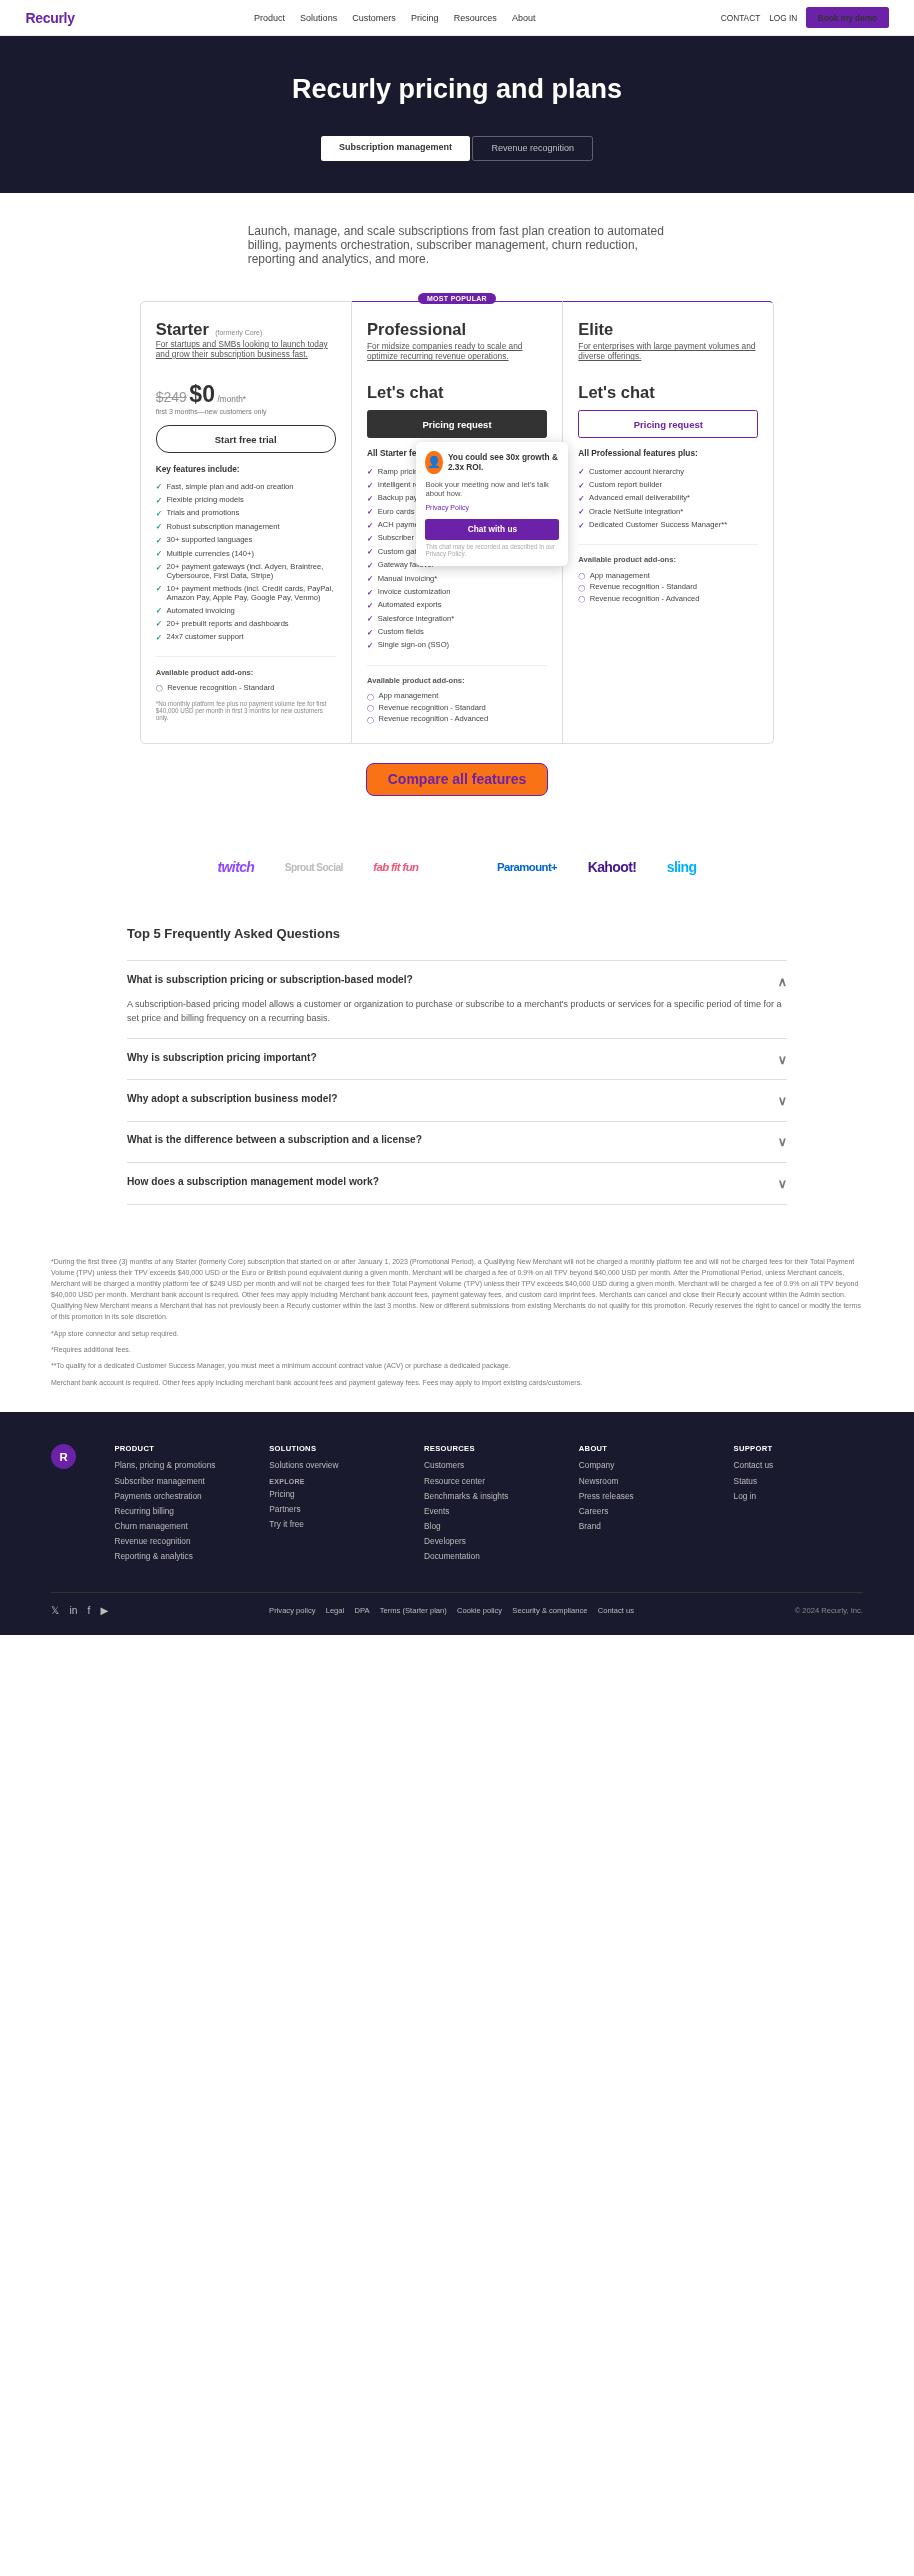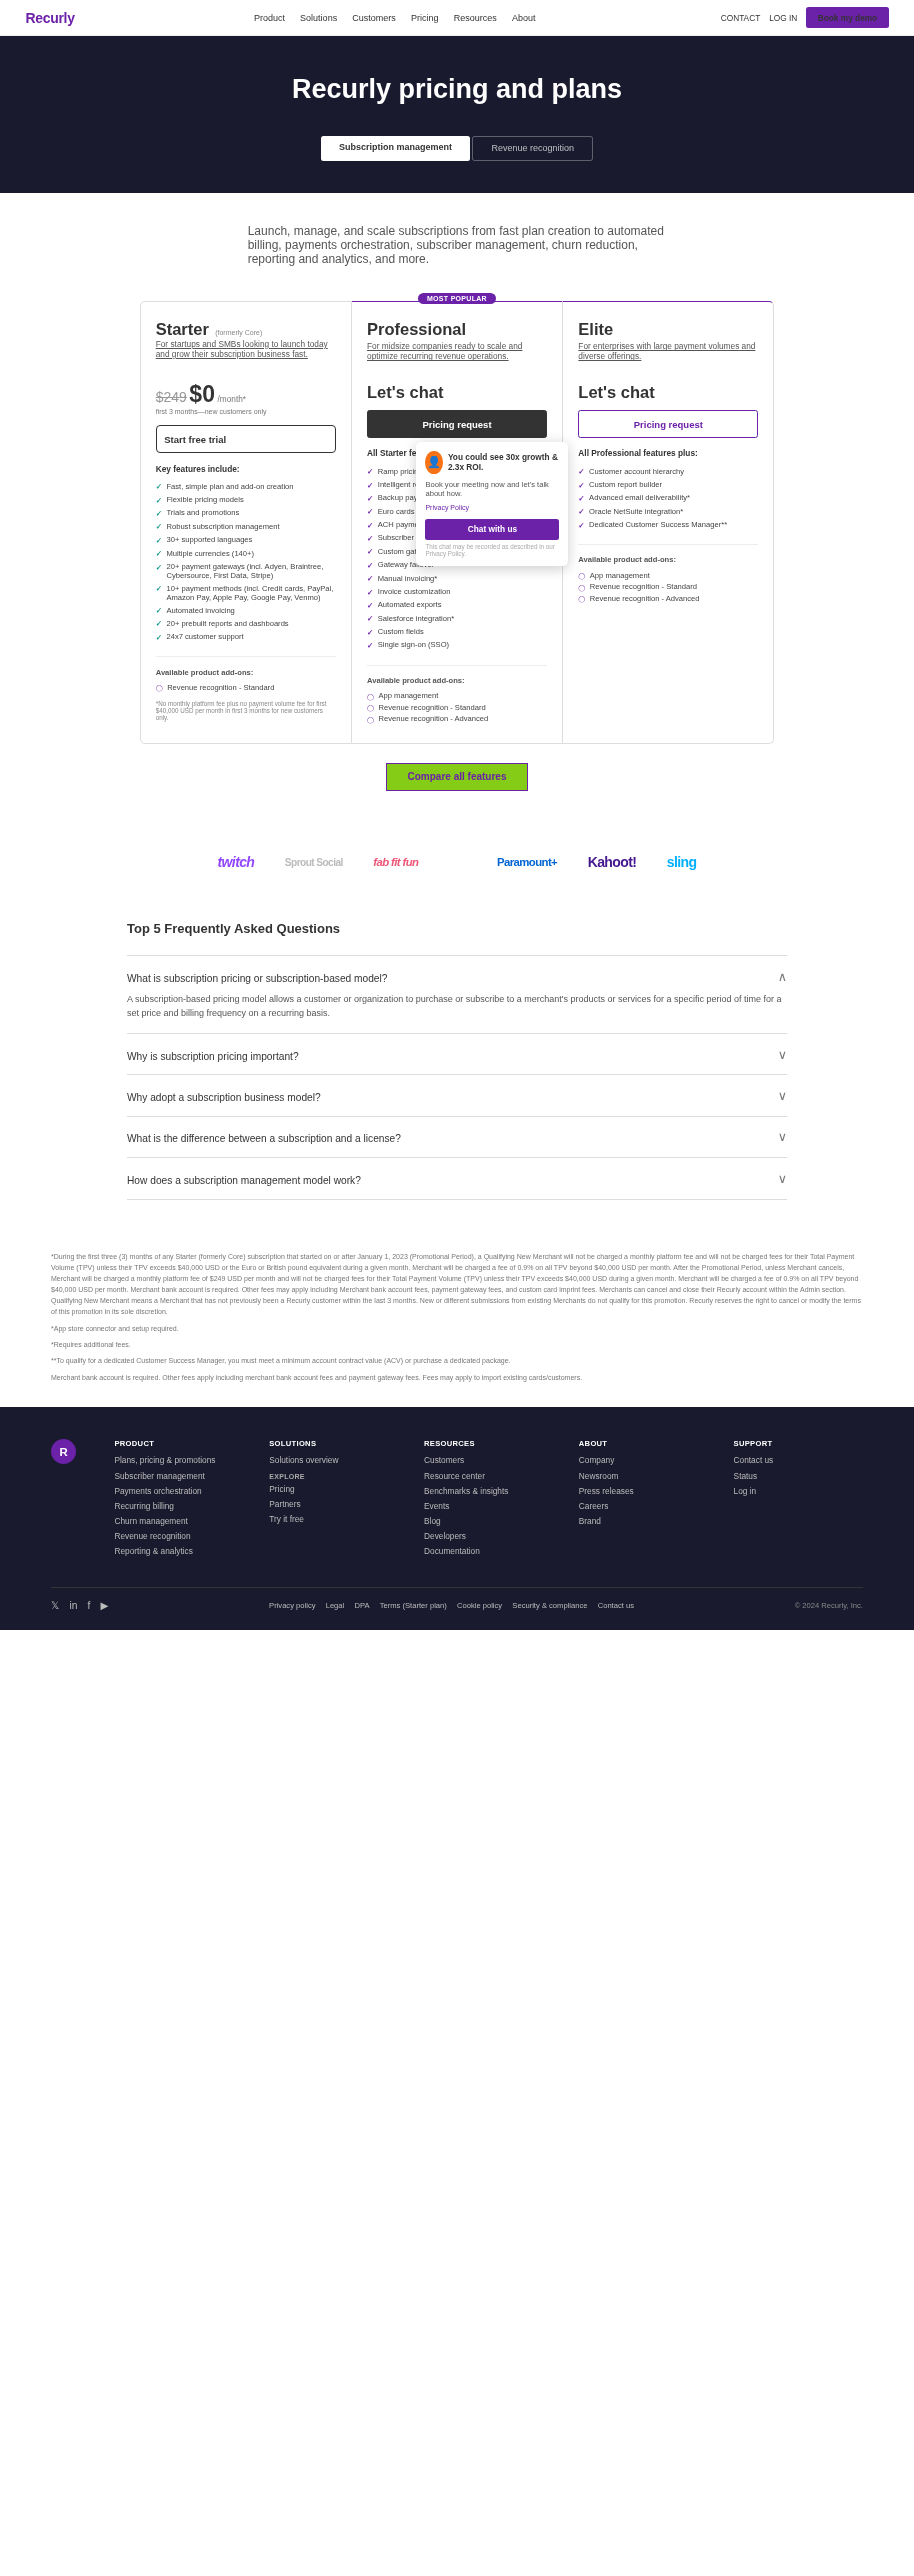--- a/index.html
+++ b/index.html
@@ -35,58 +35,58 @@
     .card.professional { border-radius: 0; border-left: none; border-right: none; border-top: 1.9px solid #6b21a8; }
     .card.elite { border-radius: 0 5.1px 5.1px 0; border-top: 1.9px solid #6b21a8; }
     .most-popular { position: absolute; top: -9px; left: 50%; transform: translateX(-50%); background: #6b21a8; color: #fff; font-size: 7px; font-weight: 700; padding: 1.9px 9px; border-radius: 12.7px; white-space: nowrap; text-transform: uppercase; letter-spacing: 0.3px; }
     .card-title { font-size: 16.5px; font-weight: 800; margin-bottom: 2.5px; }
     .card-subtitle-tag { font-size: 7px; color: #888; margin-bottom: 5.1px; }
     .card-desc { font-size: 8.3px; color: #555; margin-bottom: 10.2px; min-height: 32px; text-decoration: underline; }
     .price-old { font-size: 14px; color: #999; text-decoration: line-through; display: inline; }
     .price-new { font-size: 23px; font-weight: 800; display: inline; }
     .price-period { font-size: 8.3px; color: #777; }
     .price-note { font-size: 7px; color: #777; margin-bottom: 10.2px; }
-    .btn-trial { display: block; width: 100%; text-align: left; padding: 7.6px; border: 1.3px solid #333; border-radius: 4px; font-weight: 700; font-size: 9.5px; cursor: pointer; background: #fff; color: #333; margin-bottom: 5.1px; }
+    .btn-trial { display: block; width: 100%; text-align: center; padding: 7.6px; border: 1.3px solid #333; border-radius: 13px; font-weight: 700; font-size: 9.5px; cursor: pointer; background: #fff; color: #333; margin-bottom: 5.1px; }
     .btn-pricing { display: block; width: 100%; text-align: center; padding: 7.6px; border: 1.3px solid #333; border-radius: 2.5px; font-weight: 700; font-size: 9.5px; cursor: pointer; background: #333; color: #fff; margin-bottom: 5.1px; }
     .btn-pricing-outline { display: block; width: 100%; text-align: center; padding: 7.6px; border: 1.3px solid #6b21a8; border-radius: 2.5px; font-weight: 700; font-size: 9.5px; cursor: pointer; background: #fff; color: #6b21a8; margin-bottom: 5.1px; }
     .card-chat-title { font-size: 16.5px; font-weight: 800; margin: 10.2px 0 7.6px; }
     .features-title { font-size: 8.3px; font-weight: 700; margin: 10.2px 0 6.3px; }
     .feature-list { list-style: none; }
     .feature-list li { font-size: 7.6px; color: #444; padding: 1.9px 0; display: flex; align-items: flex-start; gap: 4.4px; }
     .feature-list li::before { content: "✓"; color: #6b21a8; font-weight: 700; flex-shrink: 0; margin-top: 0.6px; }
     .feature-list.check-teal li::before { color: #0d9488; }
     .addons-section { border-top: 0.6px solid #eee; margin-top: 12.7px; padding-top: 10.2px; }
     .addons-title { font-size: 7.6px; font-weight: 700; margin-bottom: 5.1px; color: #555; }
     .addon-list { list-style: none; }
     .addon-list li { font-size: 7.6px; color: #444; padding: 1.3px 0; display: flex; align-items: flex-start; gap: 4.4px; }
     .addon-list li::before { content: "◯"; color: #6b21a8; font-size: 6.3px; flex-shrink: 0; margin-top: 1.3px; }
     .footnote-small { font-size: 6.3px; color: #888; margin-top: 6.3px; }
     .compare-btn-wrap { text-align: center; margin: 19px 0; }
-    .compare-btn { border: 1.3px solid #6b21a8; color: #6b21a8; background: #84cc16; padding: 7.6px 20.3px; border-radius: 0; font-size: 10px; font-weight: 600; cursor: pointer; }
+    .compare-btn { border: 1.3px solid #6b21a8; color: #6b21a8; background: #f97316; padding: 7.6px 20.3px; border-radius: 8px; font-size: 14px; font-weight: 600; cursor: pointer; }
 
     
     .chat-popup { position: absolute; right: -6.3px; top: 140px; width: 152px; background: #fff; border-radius: 5.1px; box-shadow: 0 2.5px 12.7px rgba(0,0,0,0.2); padding: 9px; z-index: 10; }
     .chat-popup-header { display: flex; align-items: center; gap: 5.1px; margin-bottom: 6.3px; }
     .chat-avatar { width: 23px; height: 23px; background: #f97316; border-radius: 50%; display: flex; align-items: center; justify-content: center; color: #fff; font-size: 11.4px; }
     .chat-popup-title { font-size: 8.3px; font-weight: 700; }
     .chat-popup-body { font-size: 7.6px; color: #555; margin-bottom: 6.3px; }
     .chat-popup-link { font-size: 7px; color: #6b21a8; }
     .chat-btn { display: block; width: 100%; background: #6b21a8; color: #fff; padding: 5.1px; border-radius: 2.5px; text-align: center; font-size: 8.3px; font-weight: 600; border: none; cursor: pointer; margin-top: 8px; }
     .chat-note { font-size: 6.3px; color: #aaa; margin-top: 3.8px; }
 
     
     .logos-section { display: flex; align-items: center; justify-content: center; gap: 30.5px; padding: 19px 25.4px; background: #fff; flex-wrap: wrap; }
     .logo-item { color: #aaa; font-size: 14px; font-weight: 800; letter-spacing: -0.6px; }
 
     
     .faq-section { padding: 32px 127px; background: #fff; }
     .faq-title { font-size: 13px; font-weight: 800; text-align: left; margin-bottom: 19px; }
     .faq-item { border-top: 0.6px solid #ddd; padding: 12.7px 0; }
     .faq-item:last-child { border-bottom: 0.6px solid #ddd; }
-    .faq-question { font-size: 10.2px; font-weight: 400; display: flex; justify-content: space-between; align-items: flex-end; cursor: pointer; }
+    .faq-question { font-size: 10.2px; font-weight: 700; display: flex; justify-content: space-between; align-items: flex-start; cursor: pointer; }
     .faq-answer { font-size: 9px; color: #555; margin-top: 7.6px; line-height: 1.6; }
     .faq-icon { font-size: 12.7px; color: #777; }
 
     
     .disclaimer { padding: 19px 51px; background: #fff; }
     .disclaimer p { font-size: 7px; color: #777; line-height: 1.6; margin-bottom: 5.1px; }
 
     
     .footer { background: #1a1a2e; color: #ccc; padding: 32px 51px 19px; }
     .footer-top { display: flex; gap: 25.4px; margin-bottom: 25.4px; }

